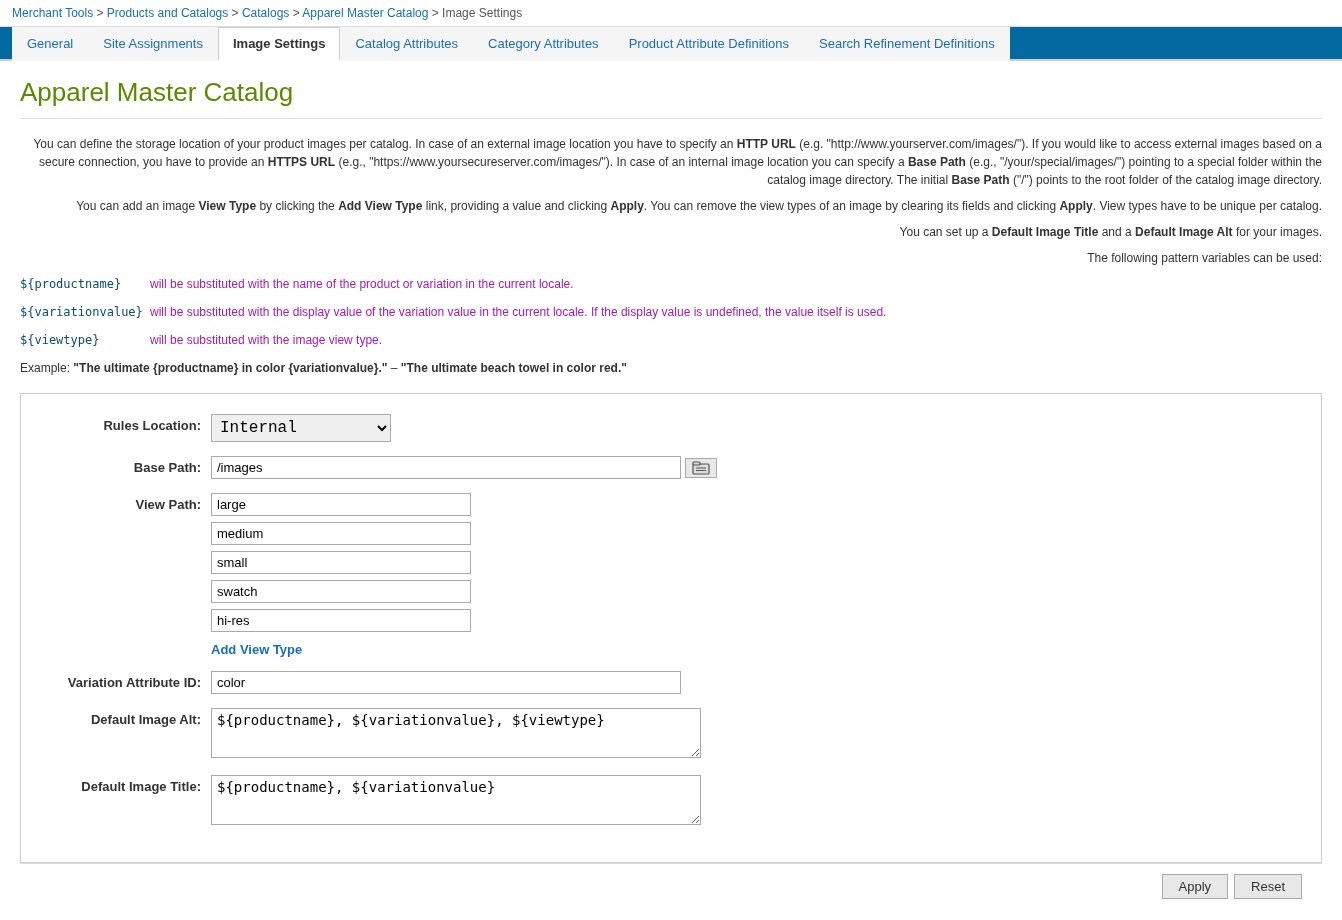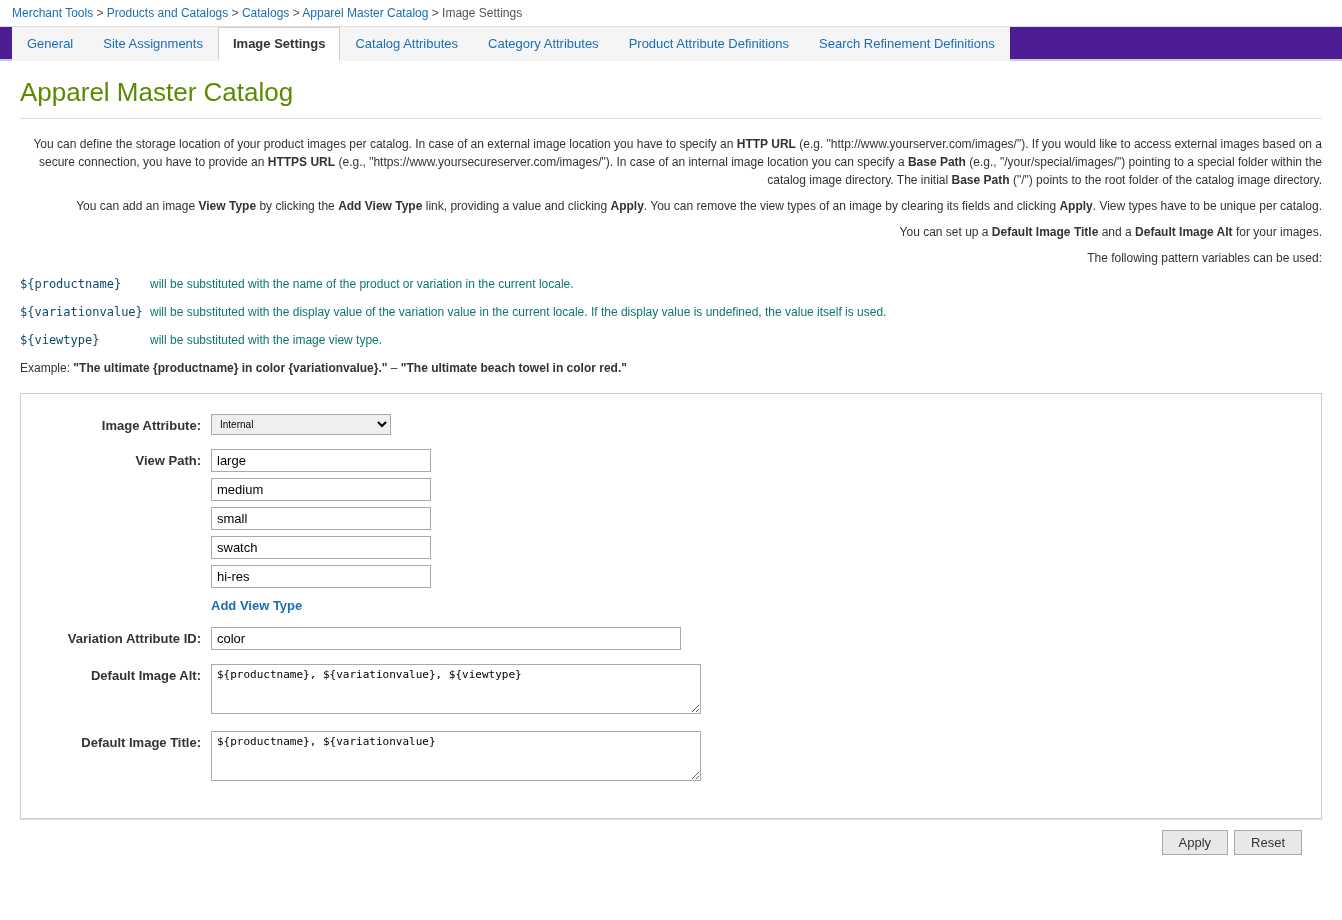--- a/index.html
+++ b/index.html
@@ -13,21 +13,21 @@
       border-bottom: 1px solid #ddd;
     }
     #breadcrumb a { color: #1a6eb5; text-decoration: none; }
     #breadcrumb span { color: #555; }
 
     
     #tab-bar {
       display: flex;
       border-bottom: 2px solid #ccc;
       padding: 0 12px;
-      background: #4c1d95;
+      background: #0369a1;
     }
     .tab {
       padding: 8px 14px;
       font-size: 13px;
       cursor: pointer;
       color: #1a6eb5;
       text-decoration: none;
       border: 1px solid transparent;
       border-bottom: none;
       margin-bottom: -2px;
@@ -72,21 +72,21 @@
       margin-bottom: 10px;
       font-size: 12px;
     }
     .pattern-var .var-name {
       font-family: monospace;
       font-size: 12px;
       min-width: 130px;
       color: #0c4a6e;
     }
     .pattern-var .var-desc {
-      color: #0f766e;
+      color: #a21caf;
     }
 
     .example-text {
       font-size: 12px;
       margin-top: 8px;
       margin-bottom: 16px;
     }
 
     
     #form-section {
@@ -109,29 +109,30 @@
       font-weight: bold;
       padding-top: 4px;
       color: #333;
     }
     .form-control {
       flex: 1;
     }
 
     select.input-field {
       padding: 3px 4px;
-      font-size: 10px;
+      font-size: 16px;
       border: 1px solid #aaa;
       width: 180px;
+      font-family: Liberation Mono, monospace;
     }
     input[type="text"].input-field {
       padding: 3px 5px;
       font-size: 13px;
       border: 1px solid #aaa;
-      width: 220px;
+      width: 260px;
     }
     input[type="text"].input-wide {
       padding: 3px 5px;
       font-size: 13px;
       border: 1px solid #aaa;
       width: 470px;
     }
     .base-path-wrapper {
       display: flex;
       align-items: center;
@@ -156,21 +157,21 @@
       color: #1a6eb5;
       text-decoration: none;
       font-size: 13px;
       font-weight: bold;
       margin-top: 4px;
       display: inline-block;
     }
 
     textarea.input-field {
       padding: 3px 5px;
-      font-size: 11px;
+      font-size: 14px;
       border: 1px solid #aaa;
       width: 490px;
       height: 50px;
       resize: vertical;
     }
 
     
     #footer-buttons {
       display: flex;
       justify-content: flex-end;
@@ -243,30 +244,46 @@
     </div>
 
     <div class="example-text">
       Example: <strong>"The ultimate {productname} in color {variationvalue}."</strong> – <strong>"The ultimate beach towel in color red."</strong>
     </div>
   </div>
 
   <div id="form-section">
 
     <div class="form-row">
-      <div class="form-label">Image Attribute:</div>
+      <div class="form-label">Rules Location:</div>
       <div class="form-control">
         <select class="input-field">
           <option>Internal</option>
           <option>External HTTP</option>
           <option>External HTTPS</option>
         </select>
       </div>
     </div>
 
+    <div class="form-row">
+      <div class="form-label">Base Path:</div>
+      <div class="form-control">
+        <div class="base-path-wrapper">
+          <input type="text" class="input-wide" value="/images" style="">
+          <div class="base-path-icon">
+            <svg width="18" height="14" viewBox="0 0 18 14" fill="none" xmlns="http://www.w3.org/2000/svg">
+              <rect x="1" y="3" width="16" height="10" rx="1" stroke="#555" stroke-width="1.2" fill="#ddd"></rect>
+              <rect x="1" y="1" width="7" height="3" rx="1" stroke="#555" stroke-width="1.2" fill="#ddd"></rect>
+              <line x1="4" y1="7" x2="14" y2="7" stroke="#555" stroke-width="1"></line>
+              <line x1="4" y1="9.5" x2="14" y2="9.5" stroke="#555" stroke-width="1"></line>
+            </svg>
+          </div>
+        </div>
+      </div>
+    </div>
 
     <div class="form-row">
       <div class="form-label">View Path:</div>
       <div class="form-control">
         <div class="view-types-list">
           <input type="text" class="input-field" value="large" style="">
           <input type="text" class="input-field" value="medium" style="">
           <input type="text" class="input-field" value="small" style="">
           <input type="text" class="input-field" value="swatch" style="">
           <input type="text" class="input-field" value="hi-res" style="">

